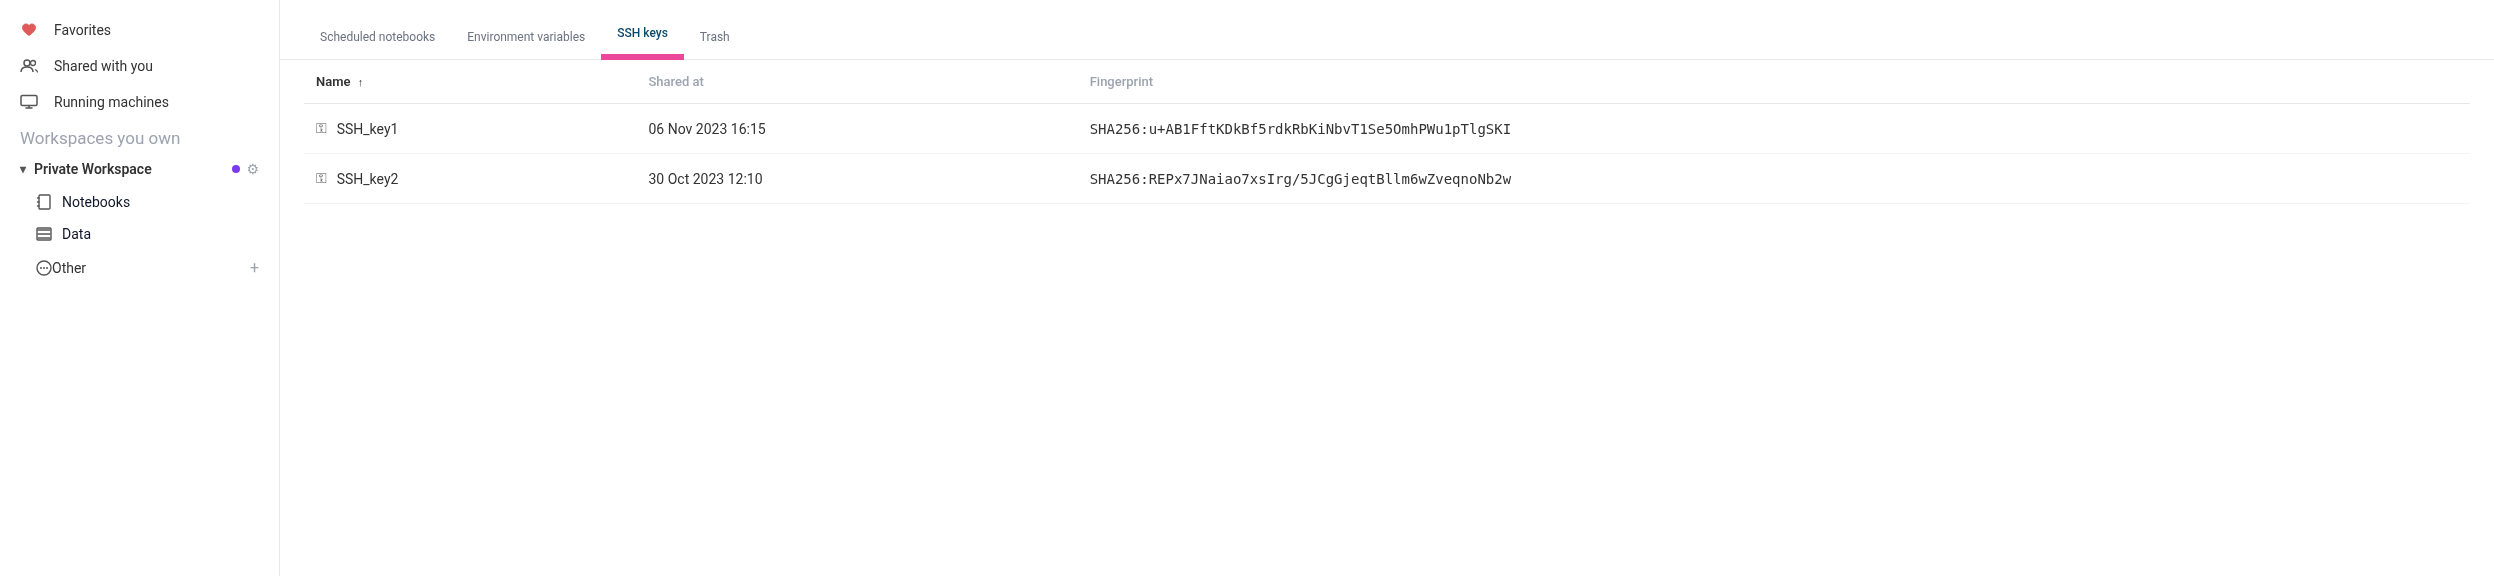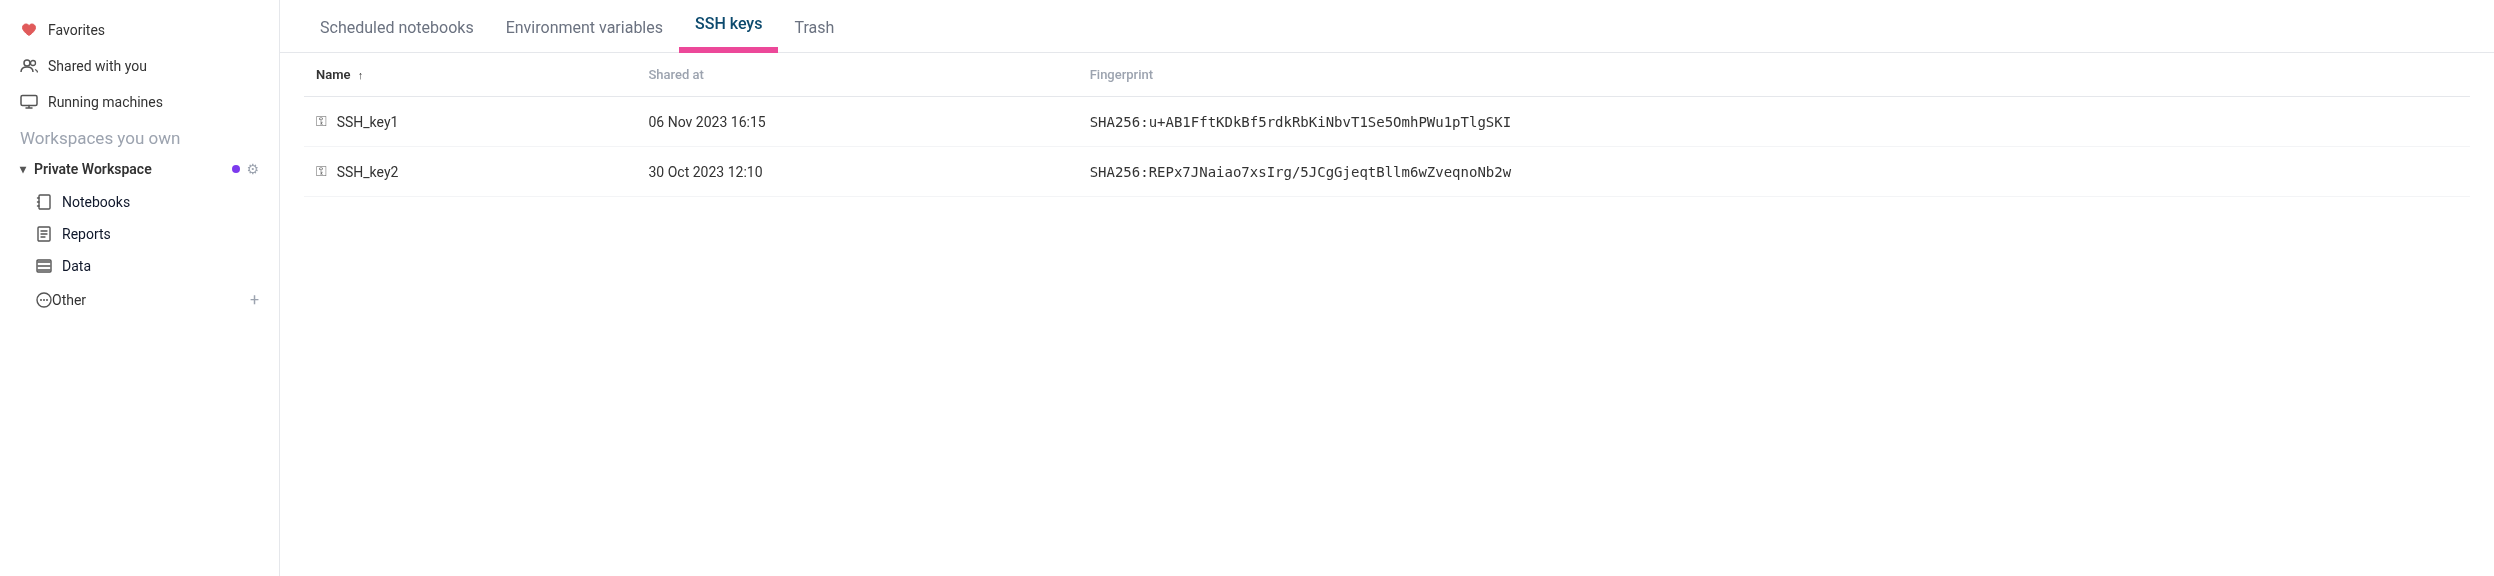--- a/index.html
+++ b/index.html
@@ -18,21 +18,21 @@
       min-width: 280px;
       border-right: 1px solid #e5e7eb;
       padding: 12px 0;
       display: flex;
       flex-direction: column;
       background: #fff;
     }
     .sidebar-item {
       display: flex;
       align-items: center;
-      gap: 10px;
+      gap: 16px;
       padding: 9px 16px;
       cursor: pointer;
       color: #333;
       font-size: 14px;
       border-radius: 4px;
       margin: 0 4px;
     }
     .sidebar-item .icon {
       width: 18px;
       height: 18px;
@@ -129,25 +129,26 @@
     
     .tabs {
       display: flex;
       align-items: flex-end;
       border-bottom: 1px solid #e5e7eb;
       padding: 0 24px;
       gap: 0;
     }
     .tab {
       padding: 14px 16px;
-      font-size: 16px;
+      font-size: 12px;
       color: #6b7280;
       cursor: pointer;
       border-bottom: 2px solid transparent;
       margin-bottom: -1px;
+      margin-top: 12px;
     }
     .tab.active {
       color: #0c4a6e;
       border-bottom: 6px solid #ec4899;
       font-weight: 500;
     }
 
     
     .table-area {
       flex: 1;
@@ -245,29 +246,20 @@
   <div class="sidebar-sub-item">
     <span class="icon">
       <svg width="16" height="16" viewBox="0 0 16 16" fill="none">
         <rect x="3" y="1" width="11" height="14" rx="1" stroke="#555" stroke-width="1.4"></rect>
         <path d="M3 4H1.5M3 8H1.5M3 12H1.5" stroke="#555" stroke-width="1.4" stroke-linecap="round"></path>
       </svg>
     </span>
     <span>Notebooks</span>
   </div>
 
-  <div class="sidebar-sub-item">
-    <span class="icon">
-      <svg width="16" height="16" viewBox="0 0 16 16" fill="none">
-        <rect x="2" y="1" width="12" height="14" rx="1" stroke="#555" stroke-width="1.4"></rect>
-        <path d="M5 5h6M5 8h6M5 11h4" stroke="#555" stroke-width="1.3" stroke-linecap="round"></path>
-      </svg>
-    </span>
-    <span>Reports</span>
-  </div>
 
   <div class="sidebar-sub-item">
     <span class="icon">
       <svg width="16" height="16" viewBox="0 0 16 16" fill="none">
         <path d="M2 4h12M2 8h12M2 12h12" stroke="#555" stroke-width="1.4" stroke-linecap="round"></path>
         <rect x="1" y="2" width="14" height="12" rx="1" stroke="#555" stroke-width="1.4"></rect>
       </svg>
     </span>
     <span>Data</span>
   </div>

